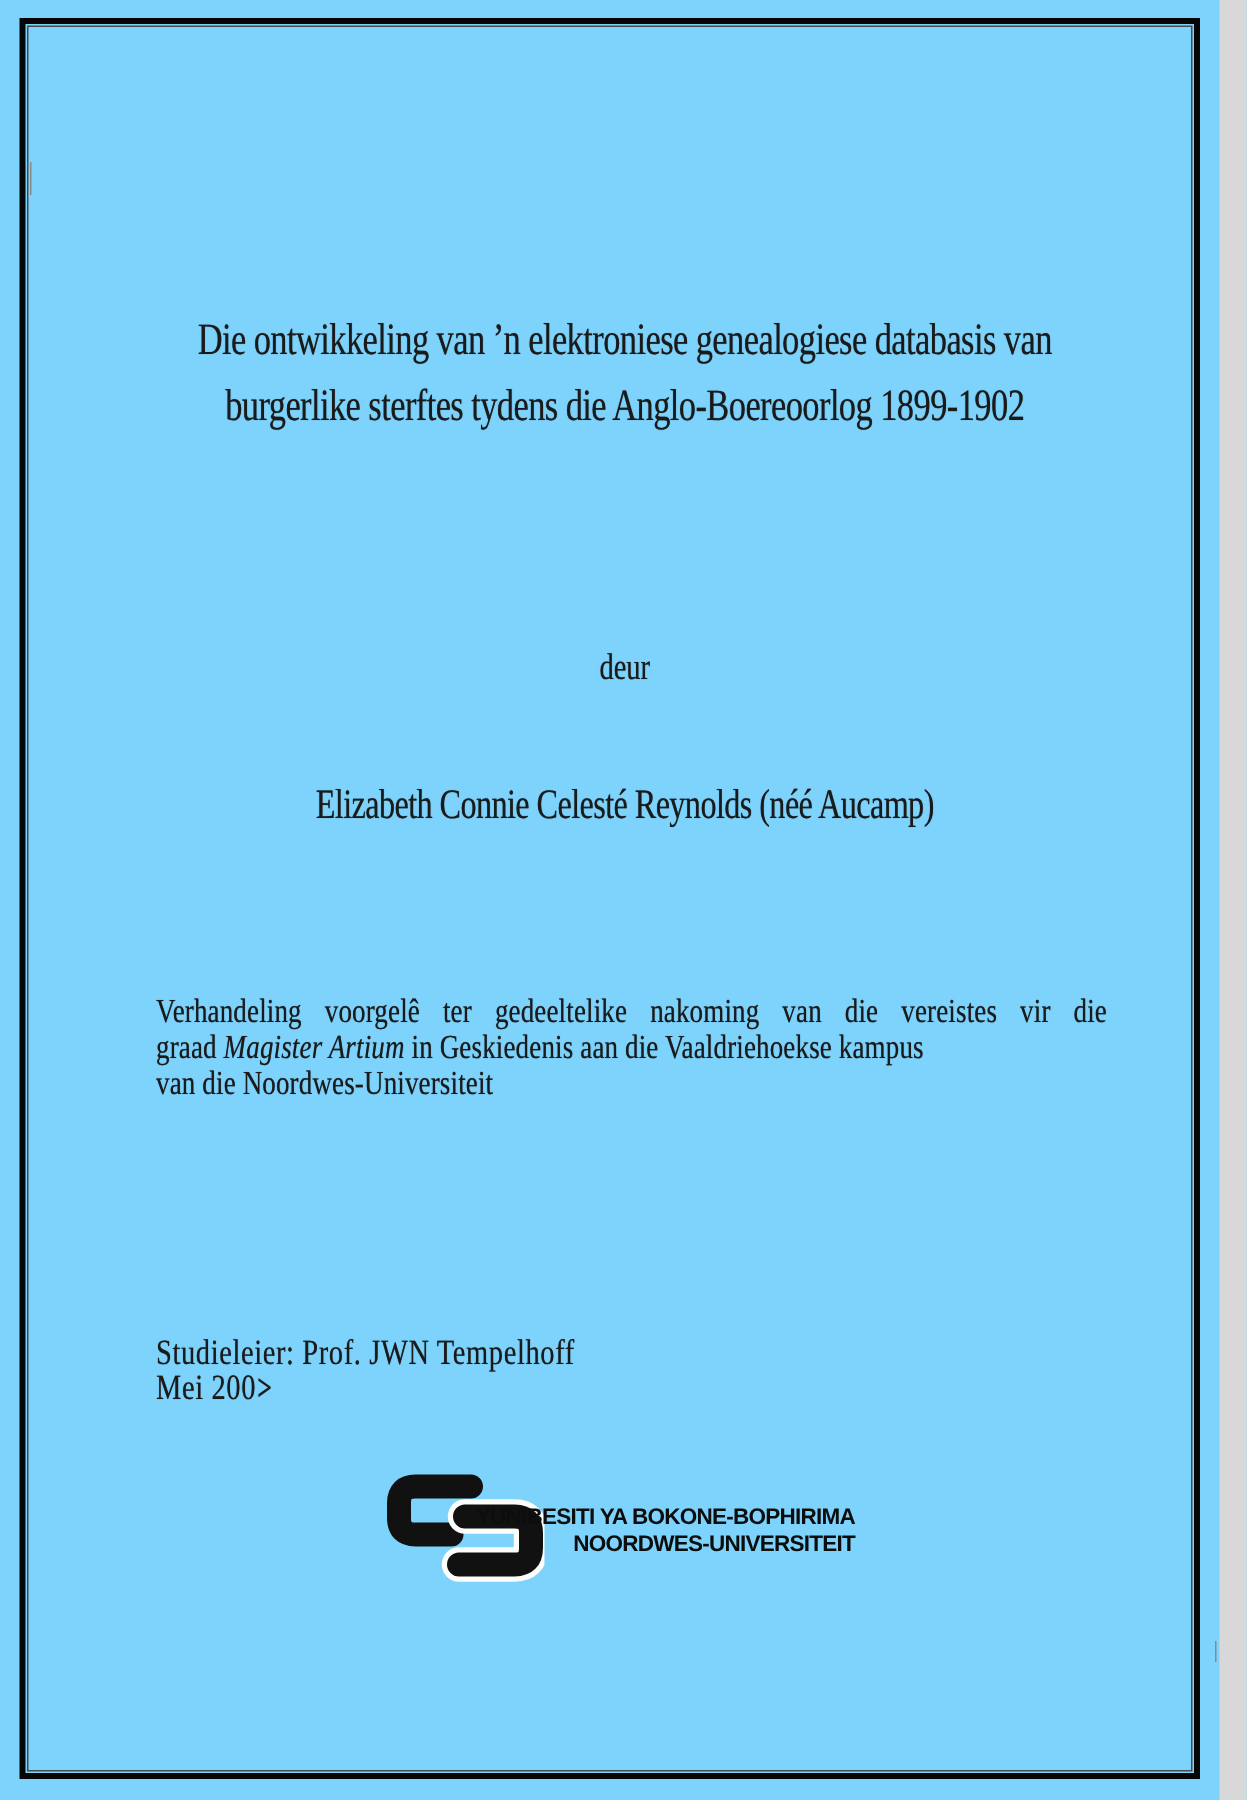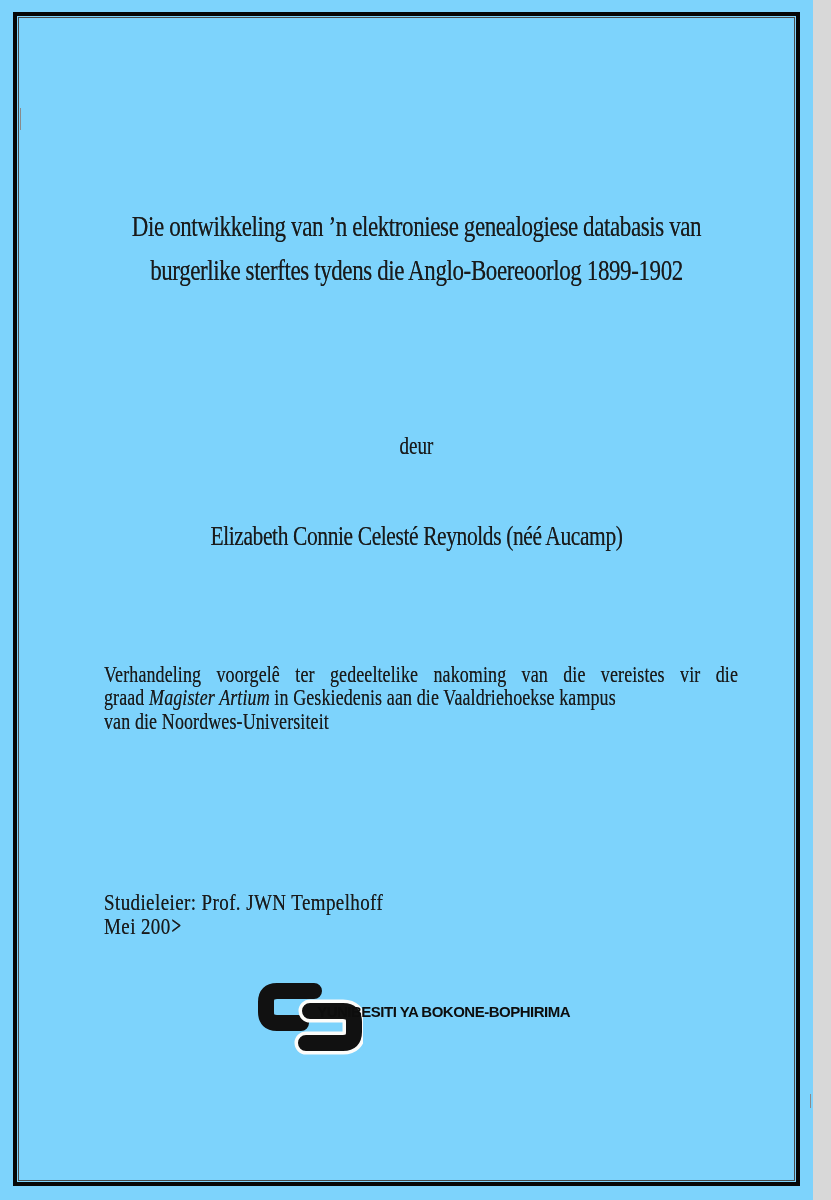--- a/index.html
+++ b/index.html
@@ -101,16 +101,17 @@
     <svg class="logo-mark" width="106" height="78" viewBox="0 0 106 78" aria-hidden="true">
 
       <path d="M 57,13 H 20 Q 9,13 9,24 V 34 Q 9,45 20,45 H 44" fill="none" stroke="#111111" stroke-width="16" stroke-linecap="round" stroke-linejoin="round"></path>
 
       <path d="M 49,65 H 86 Q 97,65 97,54 V 44 Q 97,33 86,33 H 53" fill="none" stroke="#fcfcfa" stroke-width="23" stroke-linecap="round" stroke-linejoin="round"></path>
 
       <path d="M 49,65 H 86 Q 97,65 97,54 V 44 Q 97,33 86,33 H 53" fill="none" stroke="#111111" stroke-width="16" stroke-linecap="round" stroke-linejoin="round"></path>
     </svg>
     <div class="logo-lines">
       <div>YUNIBESITI YA BOKONE-BOPHIRIMA</div>
+      <div>NOORDWES-UNIVERSITEIT</div>
     </div>
   </div>
 
 </div>
 
 </body></html>

